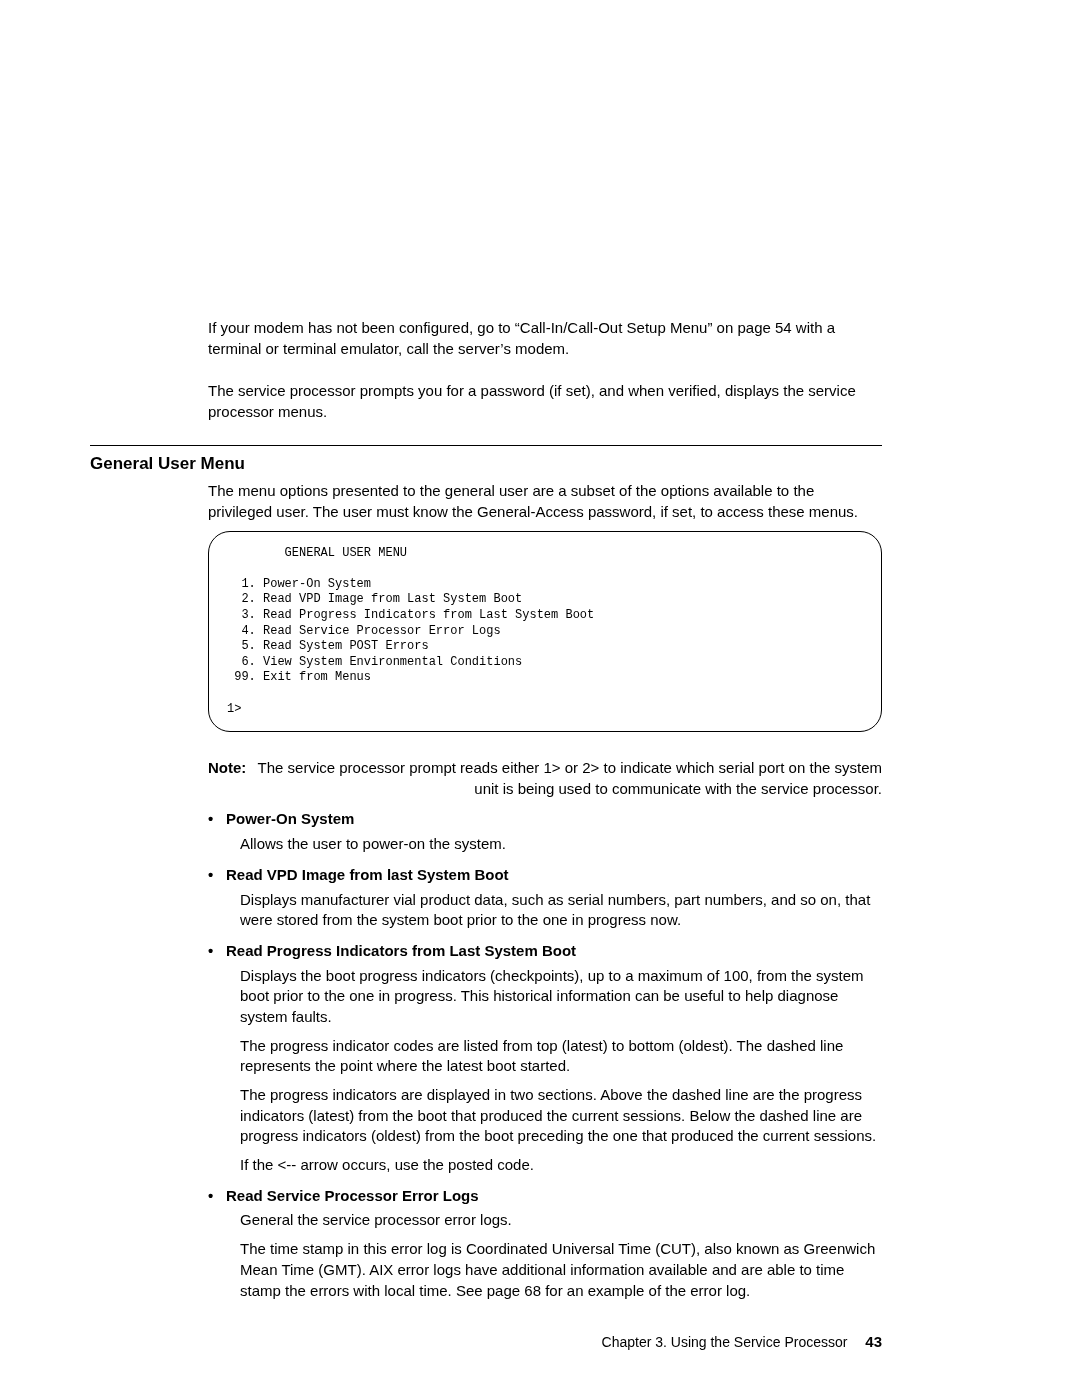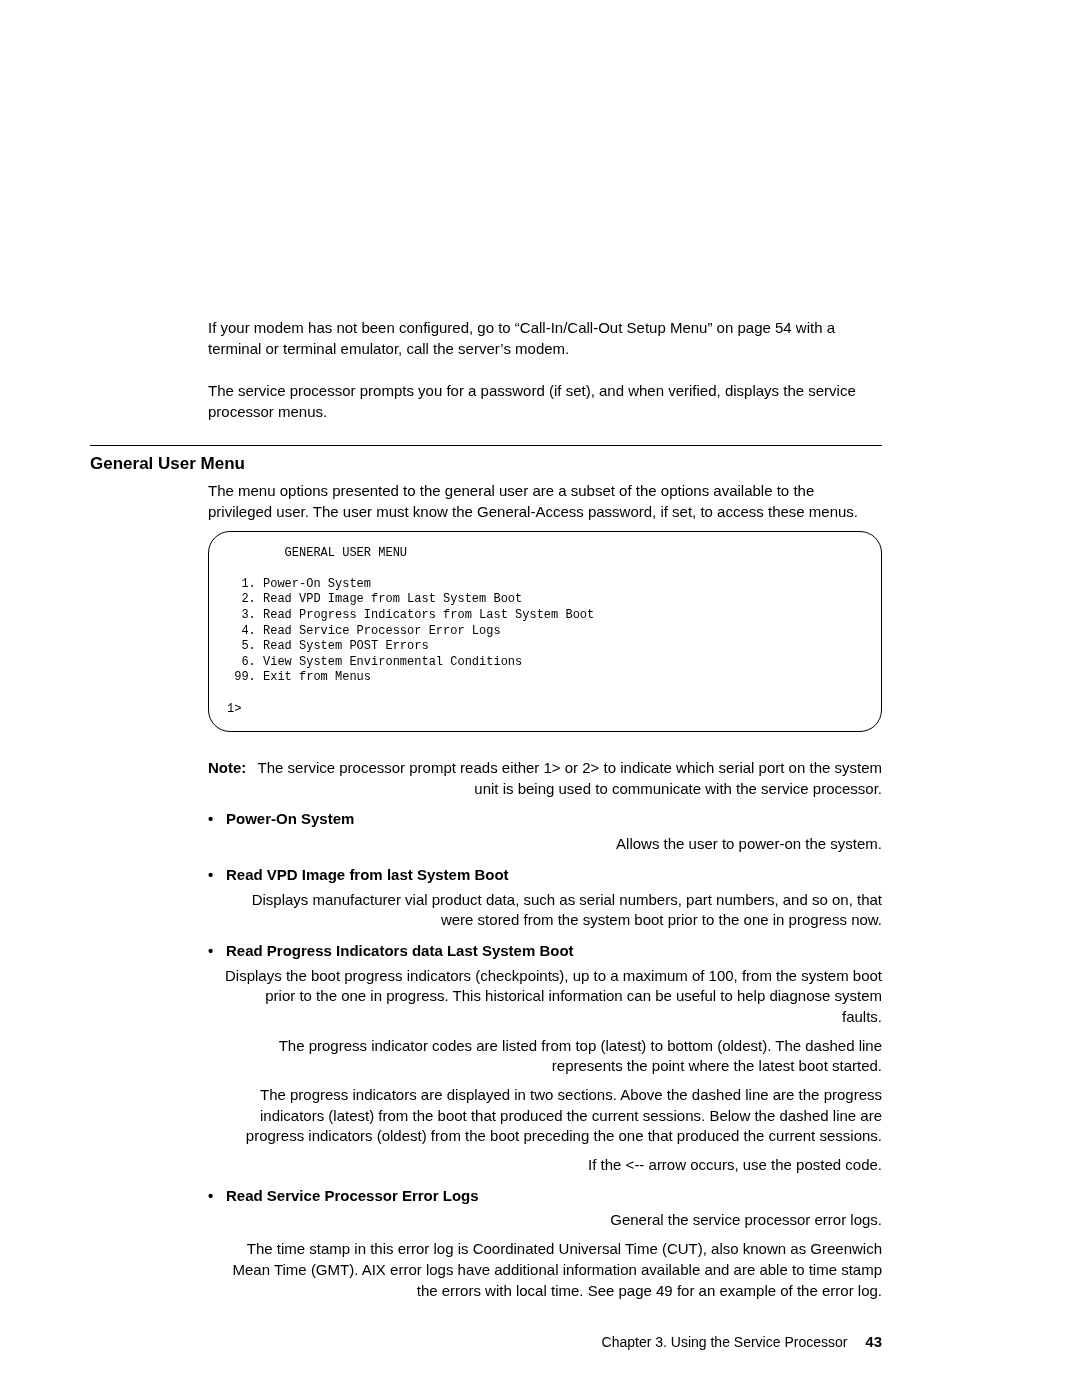--- a/index.html
+++ b/index.html
@@ -70,22 +70,21 @@
     display: flex;
     font-weight: bold;
     margin: 0 0 4px 0;
   }
   .bullet-dot {
     width: 18px;
     flex: 0 0 18px;
     font-weight: bold;
   }
   .bullet-body {
-    margin-left: 16px;
-    text-align: right;
+    margin-left: 32px;
   }
   .bullet-body p {
     margin: 0 0 8px 0;
   }
   .footer {
     position: absolute;
     left: 72px;
     right: 90px;
     bottom: 44px;
     text-align: right;
@@ -150,38 +149,38 @@
           <span>Read VPD Image from last System Boot</span>
         </div>
         <div class="bullet-body">
           <p>Displays manufacturer vial product data, such as serial numbers, part numbers, and so on, that were stored from the system boot prior to the one in progress now.</p>
         </div>
       </div>
 
       <div class="bullet-block">
         <div class="bullet-head">
           <span class="bullet-dot">•</span>
-          <span>Read Progress Indicators data Last System Boot</span>
+          <span>Read Progress Indicators from Last System Boot</span>
         </div>
         <div class="bullet-body">
           <p>Displays the boot progress indicators (checkpoints), up to a maximum of 100, from the system boot prior to the one in progress. This historical information can be useful to help diagnose system faults.</p>
           <p>The progress indicator codes are listed from top (latest) to bottom (oldest). The dashed line represents the point where the latest boot started.</p>
           <p>The progress indicators are displayed in two sections. Above the dashed line are the progress indicators (latest) from the boot that produced the current sessions. Below the dashed line are progress indicators (oldest) from the boot preceding the one that produced the current sessions.</p>
           <p>If the &lt;-- arrow occurs, use the posted code.</p>
         </div>
       </div>
 
       <div class="bullet-block">
         <div class="bullet-head">
           <span class="bullet-dot">•</span>
           <span>Read Service Processor Error Logs</span>
         </div>
         <div class="bullet-body">
           <p>General the service processor error logs.</p>
-          <p>The time stamp in this error log is Coordinated Universal Time (CUT), also known as Greenwich Mean Time (GMT). AIX error logs have additional information available and are able to time stamp the errors with local time. See page 49 for an example of the error log.</p>
+          <p>The time stamp in this error log is Coordinated Universal Time (CUT), also known as Greenwich Mean Time (GMT). AIX error logs have additional information available and are able to time stamp the errors with local time. See page 68 for an example of the error log.</p>
         </div>
       </div>
 
     </div>
   </div>
 
   <div class="footer">
     <span>Chapter 3. Using the Service Processor</span>
     <span class="page-num">43</span>
   </div>

